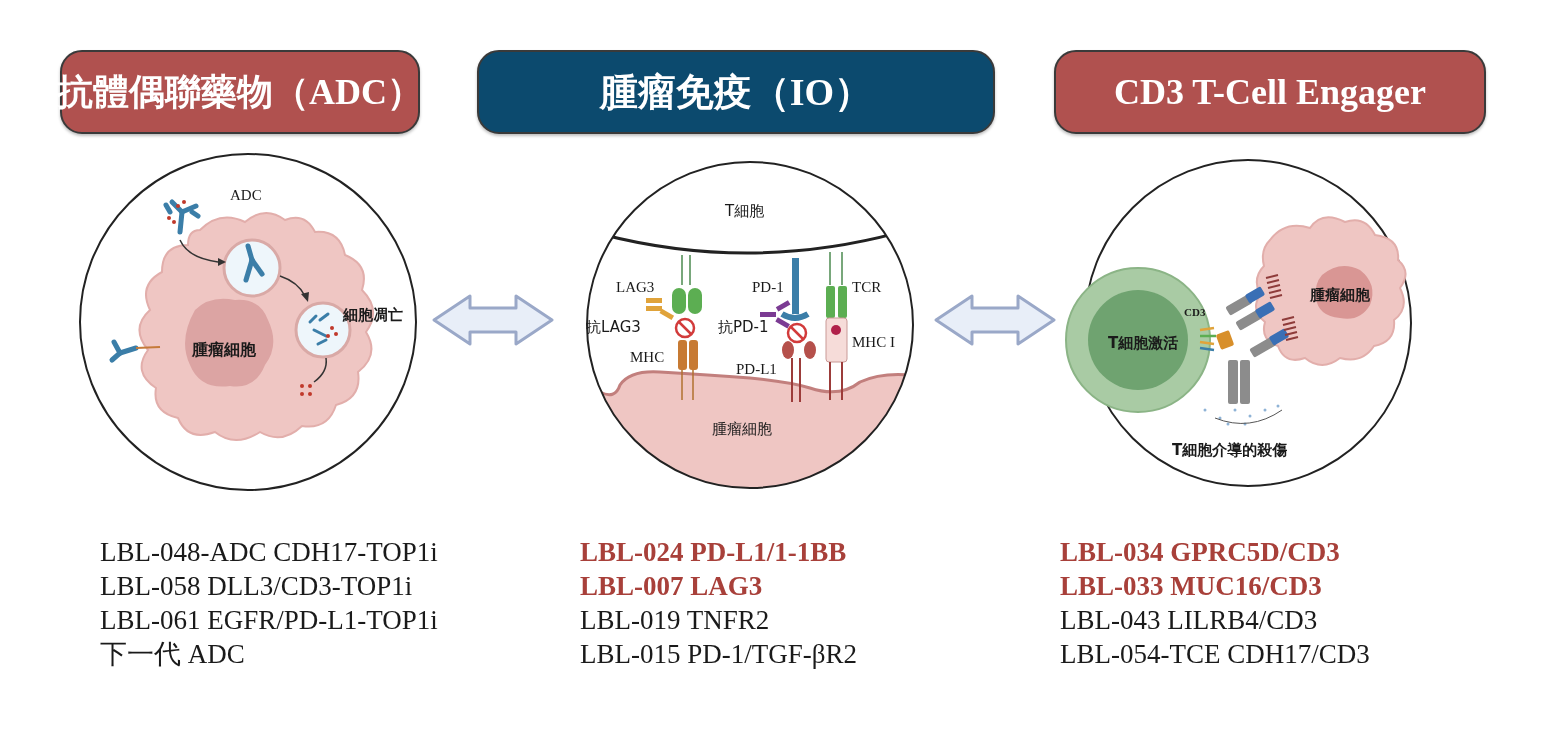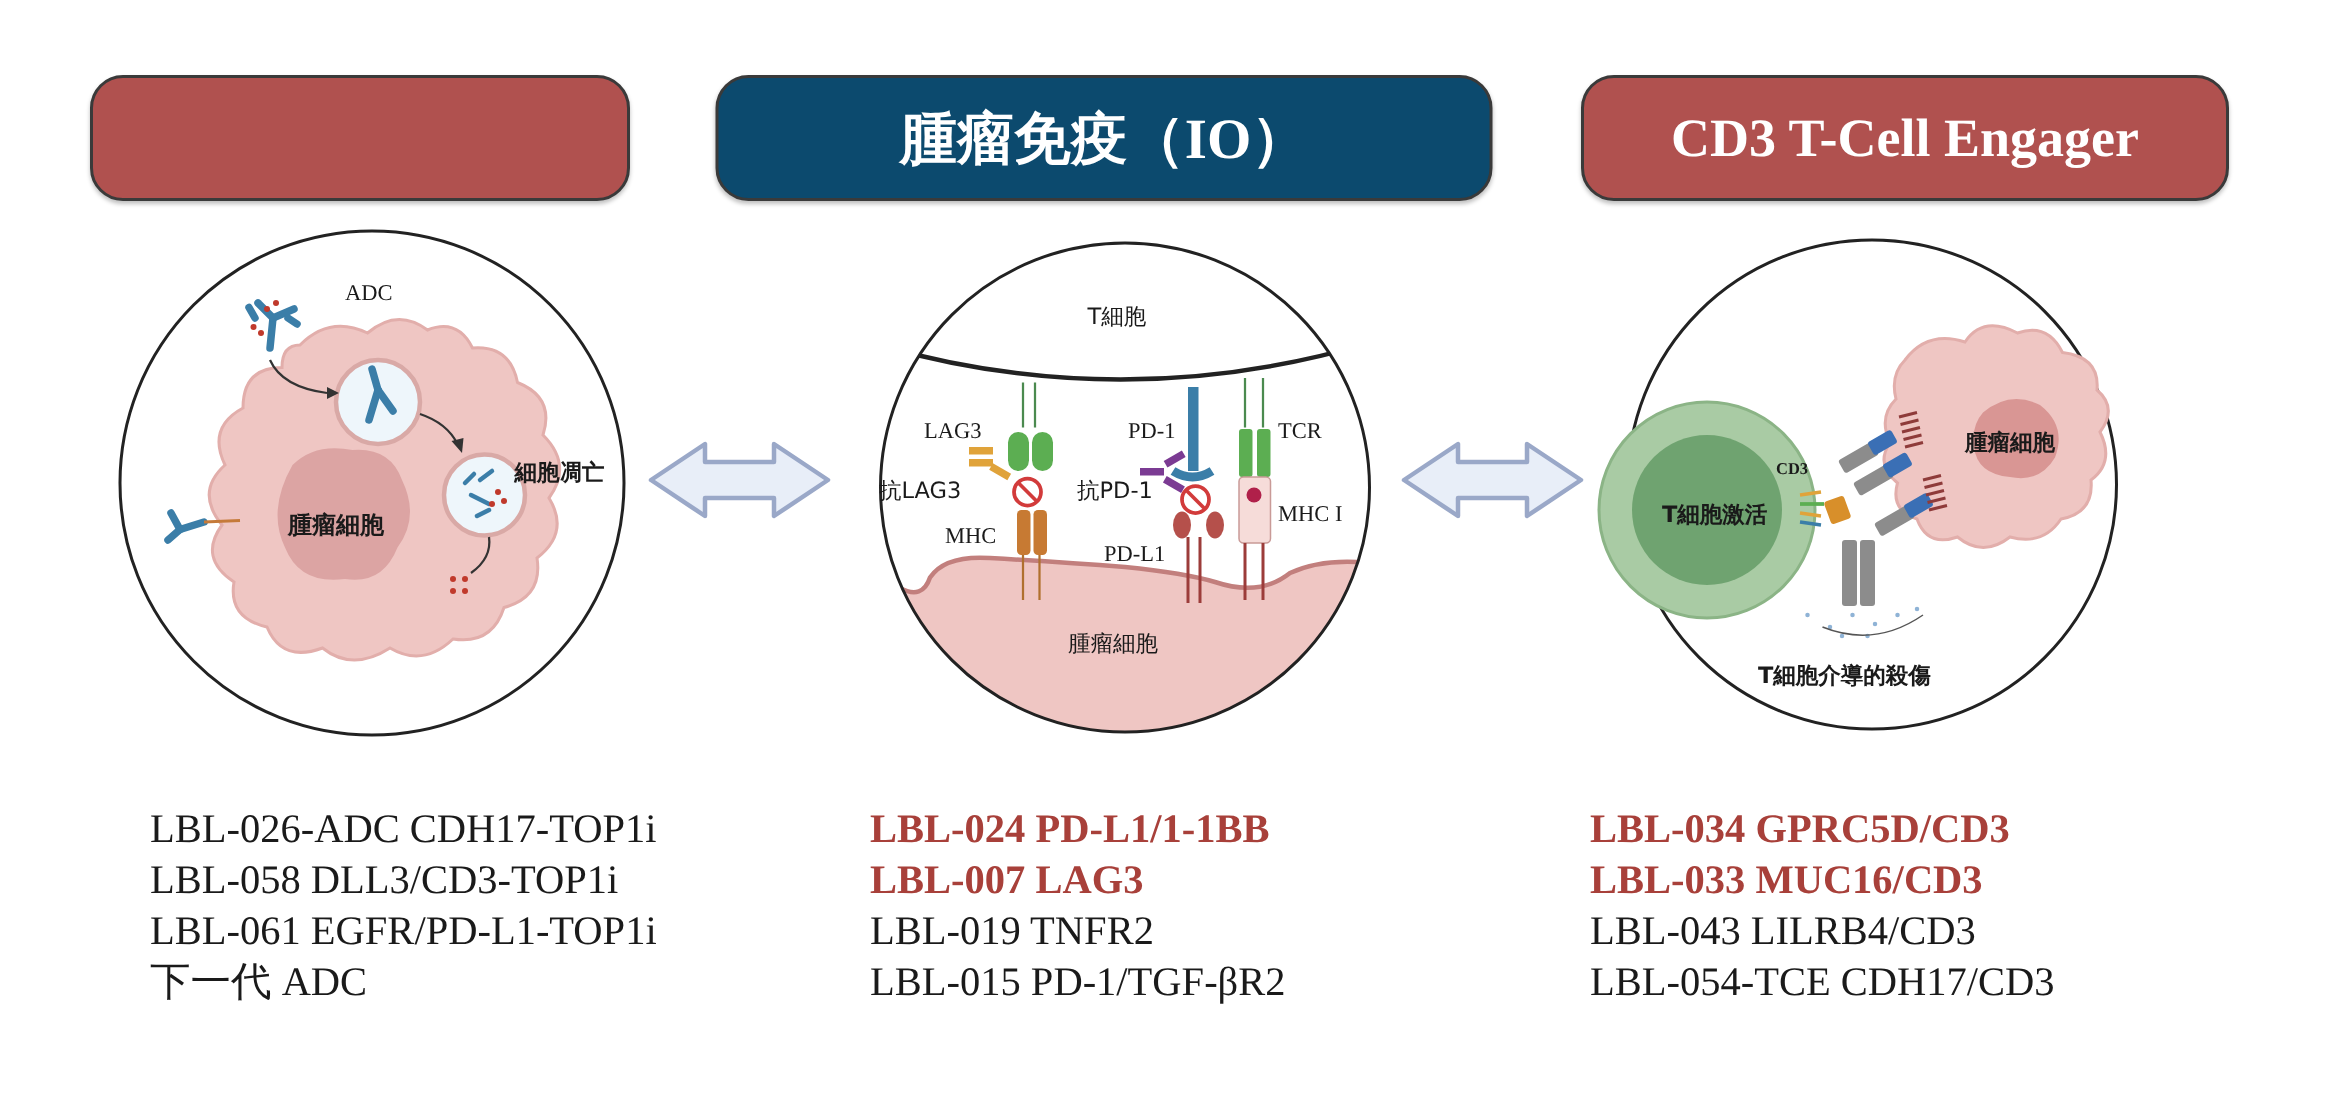--- a/index.html
+++ b/index.html
@@ -25,20 +25,22 @@
   .hl { color:#a8403a; font-weight:bold; }
   .plain { color:#1a1a1a; }
   .list-adc { left:100px; top:535px; }
   .list-io  { left:580px; top:535px; }
   .list-tce { left:1060px; top:535px; }
 </style>
 </head>
 <body>
 
 <div class="pill pill-adc">
+  <span>抗體偶聯藥物</span>
+    <span class="en">（ADC）</span>
 </div>
 <div class="pill pill-io">
   <span>腫瘤免疫</span>
     <span class="en">（IO）</span>
 </div>
 <div class="pill pill-tce">
   <span>CD3 T-Cell Engager</span>
 </div>
 
 <svg class="panel" style="left:70px;top:150px;" width="380" height="350" viewBox="0 0 380 350">
@@ -218,21 +220,21 @@
       <circle cx="185" cy="264" r="1.5"></circle>
   </g>
   <path d="M155 258 Q190 272 222 250" fill="none" stroke="#555" stroke-width="1"></path>
   <text class="lbl" x="124" y="156" font-size="11" font-weight="bold">CD3</text>
   <text class="lblcjk" x="48" y="188" font-size="15" font-weight="bold">T細胞激活</text>
   <text class="lblcjk" x="250" y="140" font-size="15" font-weight="bold">腫瘤細胞</text>
   <text class="lblcjk" x="112" y="295" font-size="15" font-weight="bold">T細胞介導的殺傷</text>
 </svg>
 
 <div class="list list-adc">
-  <div class="plain">LBL-026-ADC CDH17-TOP1i</div>
+  <div class="plain">LBL-048-ADC CDH17-TOP1i</div>
   <div class="plain">LBL-058 DLL3/CD3-TOP1i</div>
   <div class="plain">LBL-061 EGFR/PD-L1-TOP1i</div>
   <div class="plain">下一代 ADC</div>
 </div>
 <div class="list list-io">
   <div class="hl">LBL-024 PD-L1/1-1BB</div>
   <div class="hl">LBL-007 LAG3</div>
   <div class="plain">LBL-019 TNFR2</div>
   <div class="plain">LBL-015 PD-1/TGF-βR2</div>
 </div>

